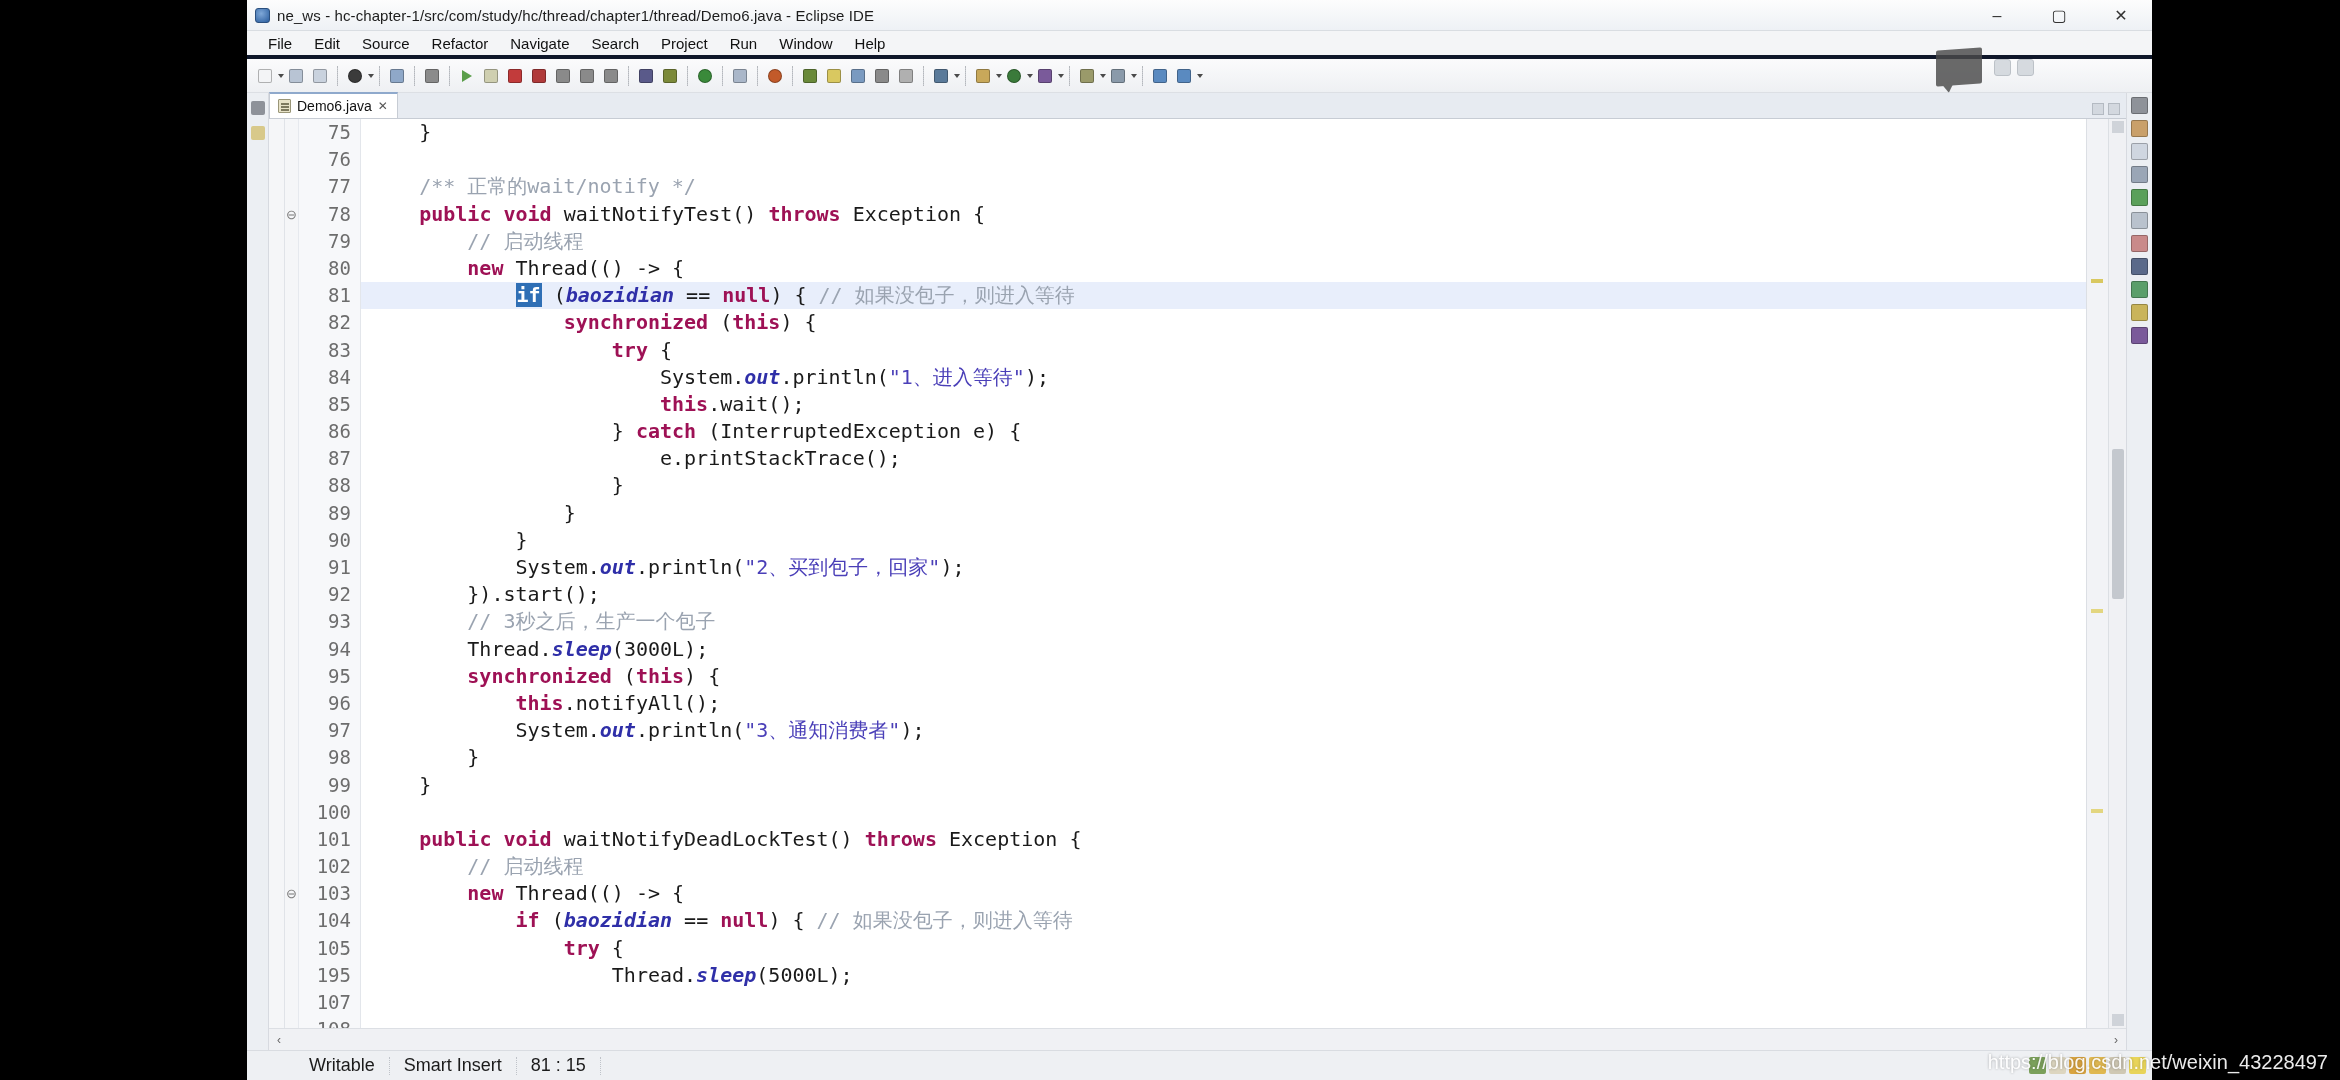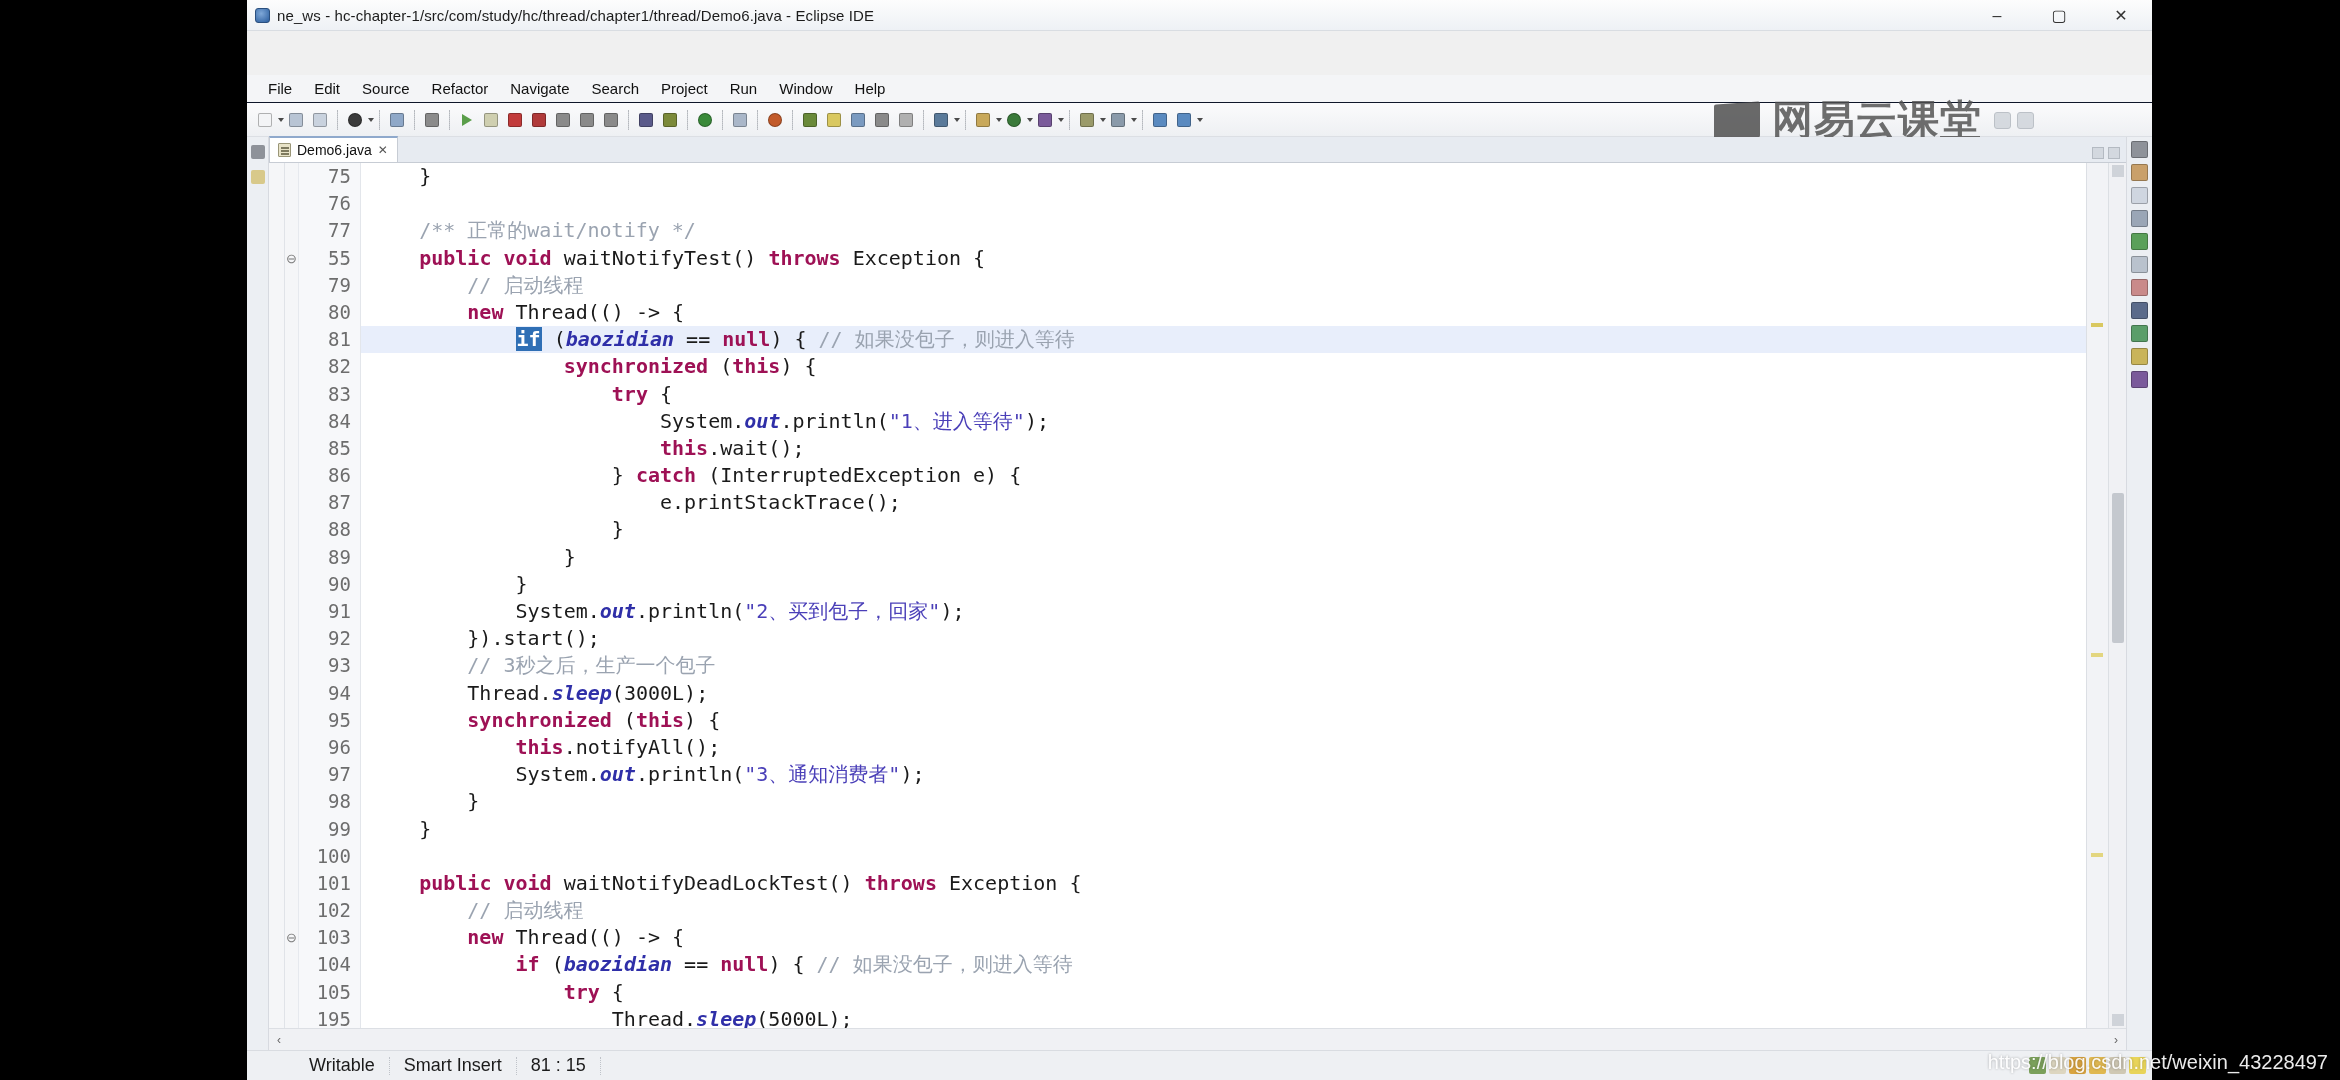--- a/index.html
+++ b/index.html
@@ -19,21 +19,21 @@
              background:radial-gradient(circle at 40% 35%, #7fa8d8, #2a5d9e);
              border:1px solid #2a4f7e; margin-right:7px; flex:none; }
   .tb-title { font-size:15px; color:#1c1c1c; white-space:nowrap;
               letter-spacing:.1px; }
   .tb-btns { position:absolute; right:0; top:0; height:31px; display:flex; }
   .tb-btn { width:62px; height:31px; display:flex; align-items:center;
             justify-content:center; color:#333; font-size:16px; }
 
   
   .menubar { height:28px; background:#f4f5f7; display:flex; align-items:center;
-             padding-left:10px; border-bottom:1px solid #0f172a;margin-top:44px; }
+             padding-left:10px; border-bottom:4px solid #0f172a; }
   .menu-item { font-size:15px; color:#111; padding:2px 11px; white-space:nowrap; }
 
   
   .toolbar { height:34px; background:linear-gradient(#fbfbfc,#eef0f3);
              display:flex; align-items:center; padding-left:6px;
              border-bottom:1px solid #dcdfe4; position:relative; }
   .tool { width:22px; height:22px; margin:0 1px; border-radius:3px;
           display:flex; align-items:center; justify-content:center; flex:none; }
   .tool .sq { width:14px;height:14px;border-radius:2px; }
   .tool .tri{ width:0;height:0;border-left:10px solid #5a9e4a;
@@ -280,21 +280,20 @@
         <div class="tsep"></div>
         <div class="tool">
           <div class="sq" style="background: rgb(90, 138, 192); border: 1px solid rgba(0, 0, 0, 0.28);"></div>
         </div>
         <div class="tool">
           <div class="sq" style="background: rgb(90, 138, 192); border: 1px solid rgba(0, 0, 0, 0.28);"></div>
         </div>
         <div class="caret"></div>
         <div class="brand">
         <div class="brand-logo"></div>
-        <div class="brand-text">网易云课堂</div>
         <div class="brand-mini">
           <div class="bm"></div>
           <div class="bm"></div>
         </div>
       </div>
     </div>
 
     <div class="workarea">
 
       <div class="leftbar">
@@ -351,21 +350,21 @@
               <div style="height: 27.2px; line-height: 27.2px; font-size: 13px; color: rgb(122, 122, 122); text-align: center;"></div>
               <div style="height: 27.2px; line-height: 27.2px; font-size: 13px; color: rgb(122, 122, 122); text-align: center;"></div>
               <div style="height: 27.2px; line-height: 27.2px; font-size: 13px; color: rgb(122, 122, 122); text-align: center;"></div>
               <div style="height: 27.2px; line-height: 27.2px; font-size: 13px; color: rgb(122, 122, 122); text-align: center;"></div>
               <div style="height: 27.2px; line-height: 27.2px; font-size: 13px; color: rgb(122, 122, 122); text-align: center;"></div>
             </div>
           <div class="gutter" id="gutter">
               <div class="gnum">75</div>
               <div class="gnum">76</div>
               <div class="gnum">77</div>
-              <div class="gnum">55</div>
+              <div class="gnum">78</div>
               <div class="gnum">79</div>
               <div class="gnum">80</div>
               <div class="gnum">81</div>
               <div class="gnum">82</div>
               <div class="gnum">83</div>
               <div class="gnum">84</div>
               <div class="gnum">85</div>
               <div class="gnum">86</div>
               <div class="gnum">87</div>
               <div class="gnum">88</div>

